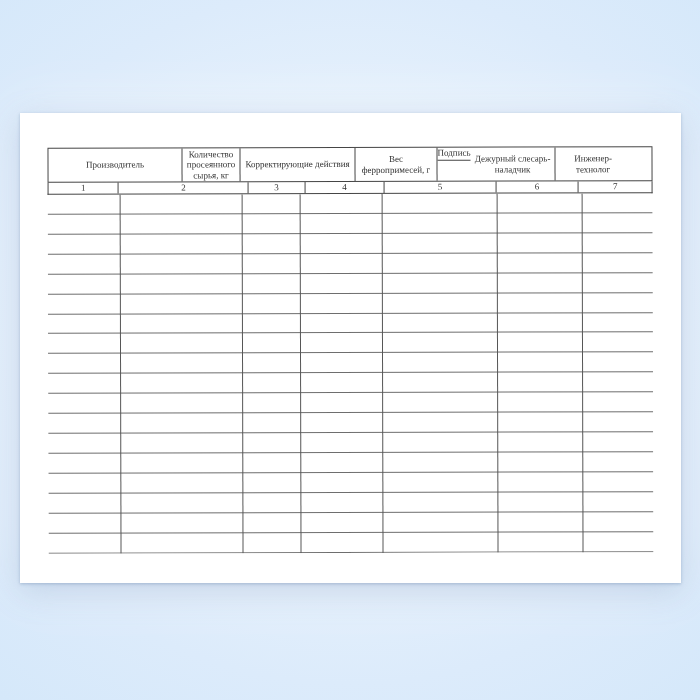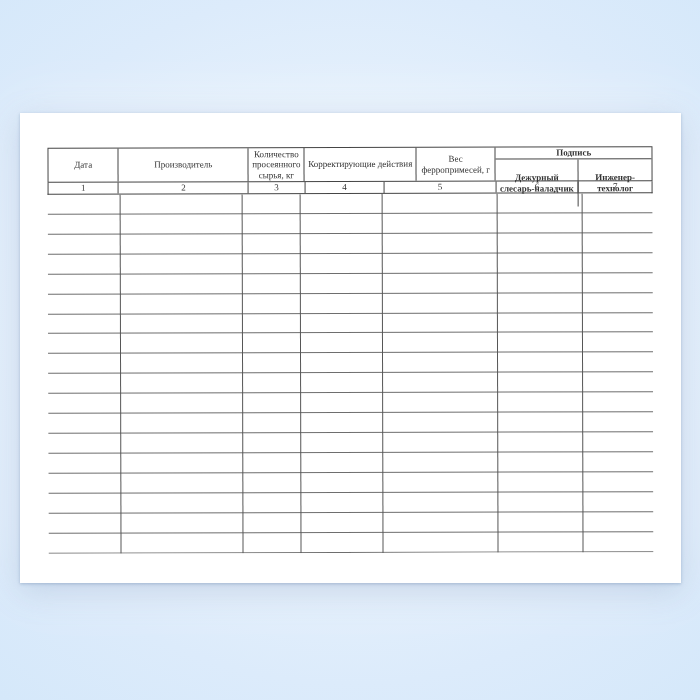--- a/index.html
+++ b/index.html
@@ -28,24 +28,24 @@
     color:var(--text,#343434);
   }
   
   .w1{width:72.5px}.w2{width:134px}.w3{width:58px}.w4{width:82px}.w5{width:115px}.w6{width:85px}.w7{width:75px}
   .thead{
     display:flex;align-items:stretch;height:35px;box-sizing:border-box;
     border:1.4px solid var(--line-dark,#454545);
   }
   .hcell{
     box-sizing:border-box;display:flex;align-items:center;justify-content:center;
-    text-align:center;font-size:9px;line-height:10.5px;padding:13px 2px;
+    text-align:center;font-size:9px;line-height:10.5px;padding:4px 2px;
     border-right:1.3px solid var(--line-dark,#454545);
   }
-  .hgroup{width:155.5px;box-sizing:border-box;display:flex;flex-direction:column;font-weight:bold;}
+  .hgroup{width:155.5px;box-sizing:border-box;display:flex;flex-direction:row;}
   .hgroup .hcell:last-child, .hgroup-cols .hcell:last-child{border-right:none;}
   .hgroup-title{
     box-sizing:border-box;height:12.5px;display:flex;align-items:center;justify-content:center;
     font-size:9px;line-height:11px;border-bottom:1.3px solid var(--line-dark,#454545);
   }
   .hgroup-cols{display:flex;flex:1;}
   .hgroup-cols .hcell{height:auto;}
   .numrow{
     display:flex;height:12px;box-sizing:border-box;
     border-left:1.4px solid var(--line-dark,#454545);
@@ -70,23 +70,20 @@
   .v1{left:71.7px}.v2{left:193.7px}.v3{left:251.7px}.v4{left:333.7px}.v5{left:448.7px}.v6{left:533.7px}
 </style>
 </head>
 <body>
 
 <div class="stage">
   <div class="sheet">
     <div class="table-wrap">
 
       <div class="thead">
-        <div class="hcell w1">
-          <span>Дата</span>
-        </div>
         <div class="hcell w2">
           <span>Производитель</span>
         </div>
         <div class="hcell w3">
           <span>Количество просеянного сырья, кг</span>
         </div>
         <div class="hcell w5">
           <span>Корректирующие действия</span>
         </div>
         <div class="hcell w4">

